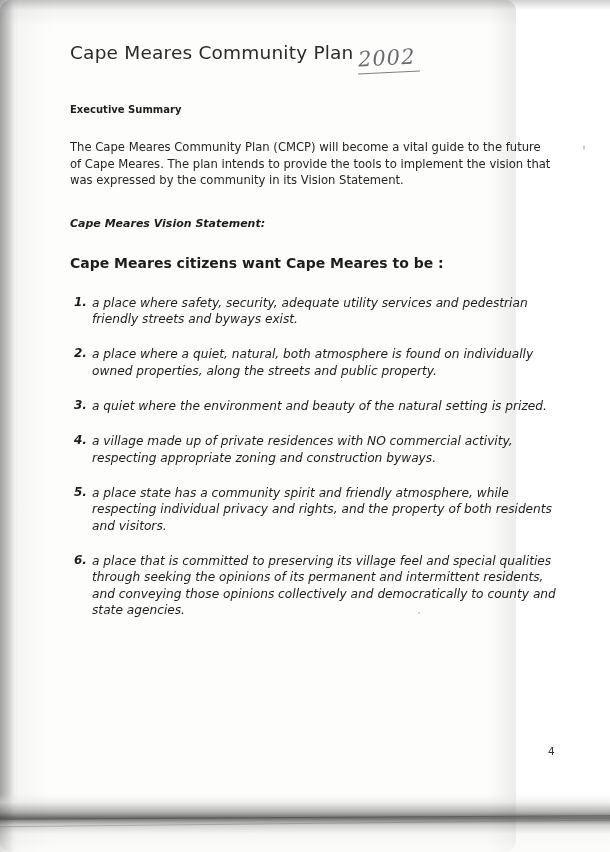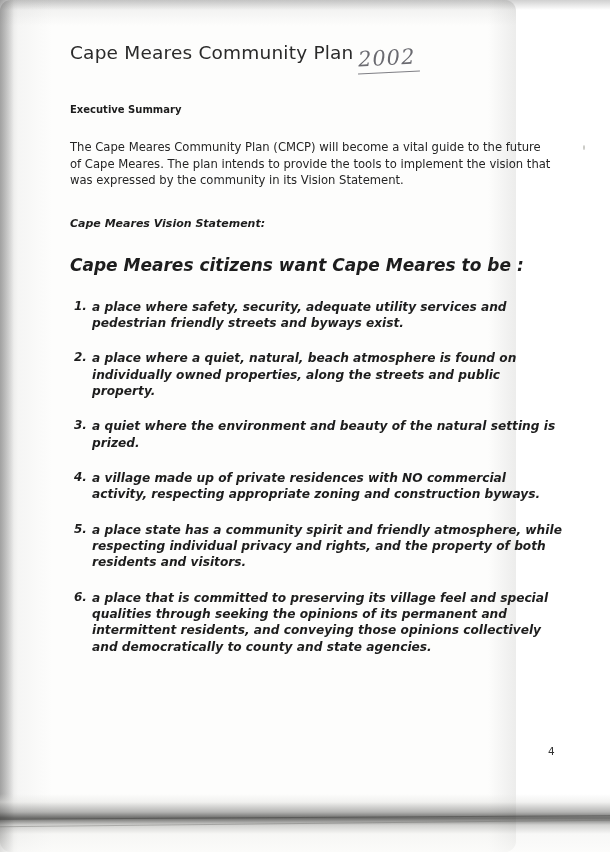--- a/index.html
+++ b/index.html
@@ -142,23 +142,22 @@
     font-family: "DejaVu Sans", sans-serif;
     font-size: 11px;
     font-weight: bold;
     font-style: italic;
     color: #1d1d1d;
     margin: 28px 0 0 0;
   }
 
   .vision-lead {
     font-family: "DejaVu Sans", sans-serif;
-    font-size: 17px;
-    font-weight: bold;
-    font-style: italic;
+    font-size: 14px;
+    font-weight: bold;
     color: #1d1d1d;
     margin: 25px 0 0 0;
   }
 
   .vision-list {
     margin: 24px 0 0 0;
     padding: 0;
     list-style: none;
   }
   .vision-item {
@@ -173,21 +172,21 @@
     font-style: italic;
     color: #1d1d1d;
     width: 22px;
     flex: 0 0 22px;
     padding-left: 4px;
     box-sizing: border-box;
   }
   .vision-text {
     font-family: "DejaVu Sans", sans-serif;
     font-size: 12.2px;
-    font-weight: bold;
+    font-weight: normal;
     font-style: italic;
     line-height: 1.34;
     color: #1d1d1d;
     width: 470px;
   }
 
   .page-number {
     position: absolute;
     left: 548px;
     top: 745px;
@@ -226,21 +225,21 @@
 
     <p class="vision-lead">Cape Meares citizens want Cape Meares to be :</p>
 
     <ol class="vision-list">
       <li class="vision-item">
         <span class="vision-num">1.</span>
         <span class="vision-text">a place where safety, security, adequate utility services and pedestrian friendly streets and byways exist.</span>
       </li>
       <li class="vision-item">
         <span class="vision-num">2.</span>
-        <span class="vision-text">a place where a quiet, natural, beach atmosphere is found on individually owned properties, along the streets and public property.</span>
+        <span class="vision-text">a place where a quiet, natural, both atmosphere is found on individually owned properties, along the streets and public property.</span>
       </li>
       <li class="vision-item">
         <span class="vision-num">3.</span>
         <span class="vision-text">a quiet where the environment and beauty of the natural setting is prized.</span>
       </li>
       <li class="vision-item">
         <span class="vision-num">4.</span>
         <span class="vision-text">a village made up of private residences with NO commercial activity, respecting appropriate zoning and construction byways.</span>
       </li>
       <li class="vision-item">

